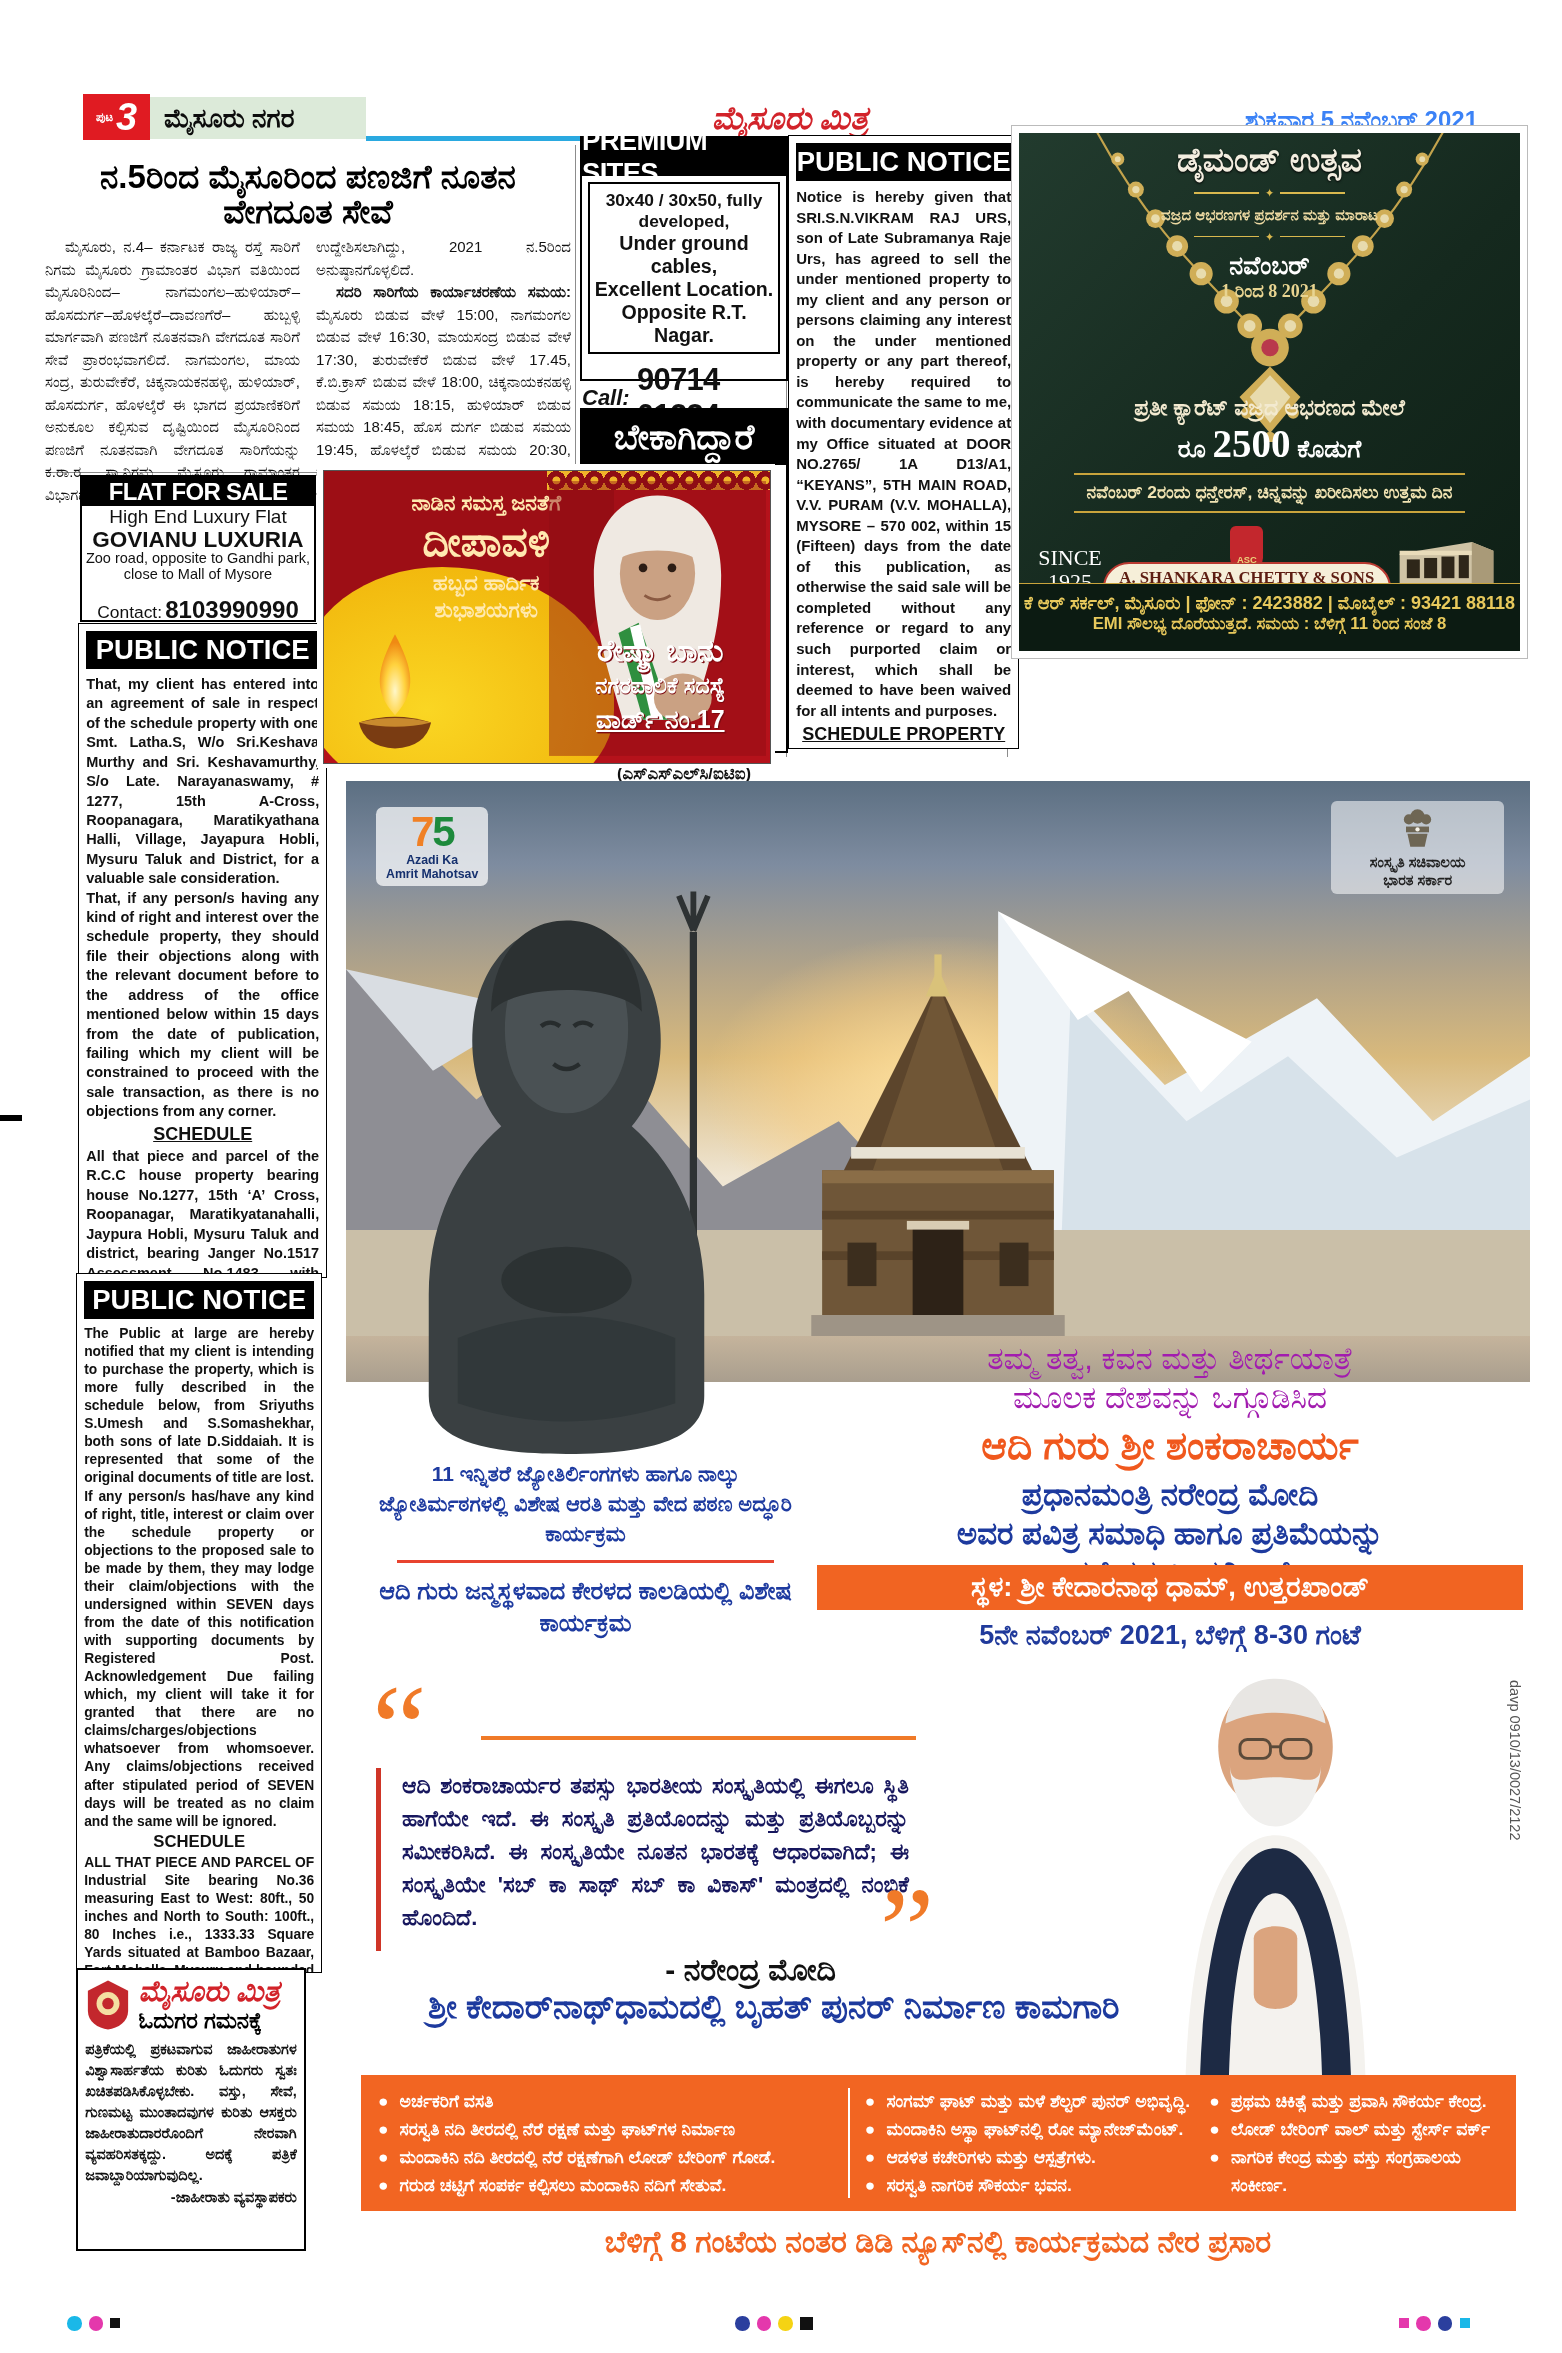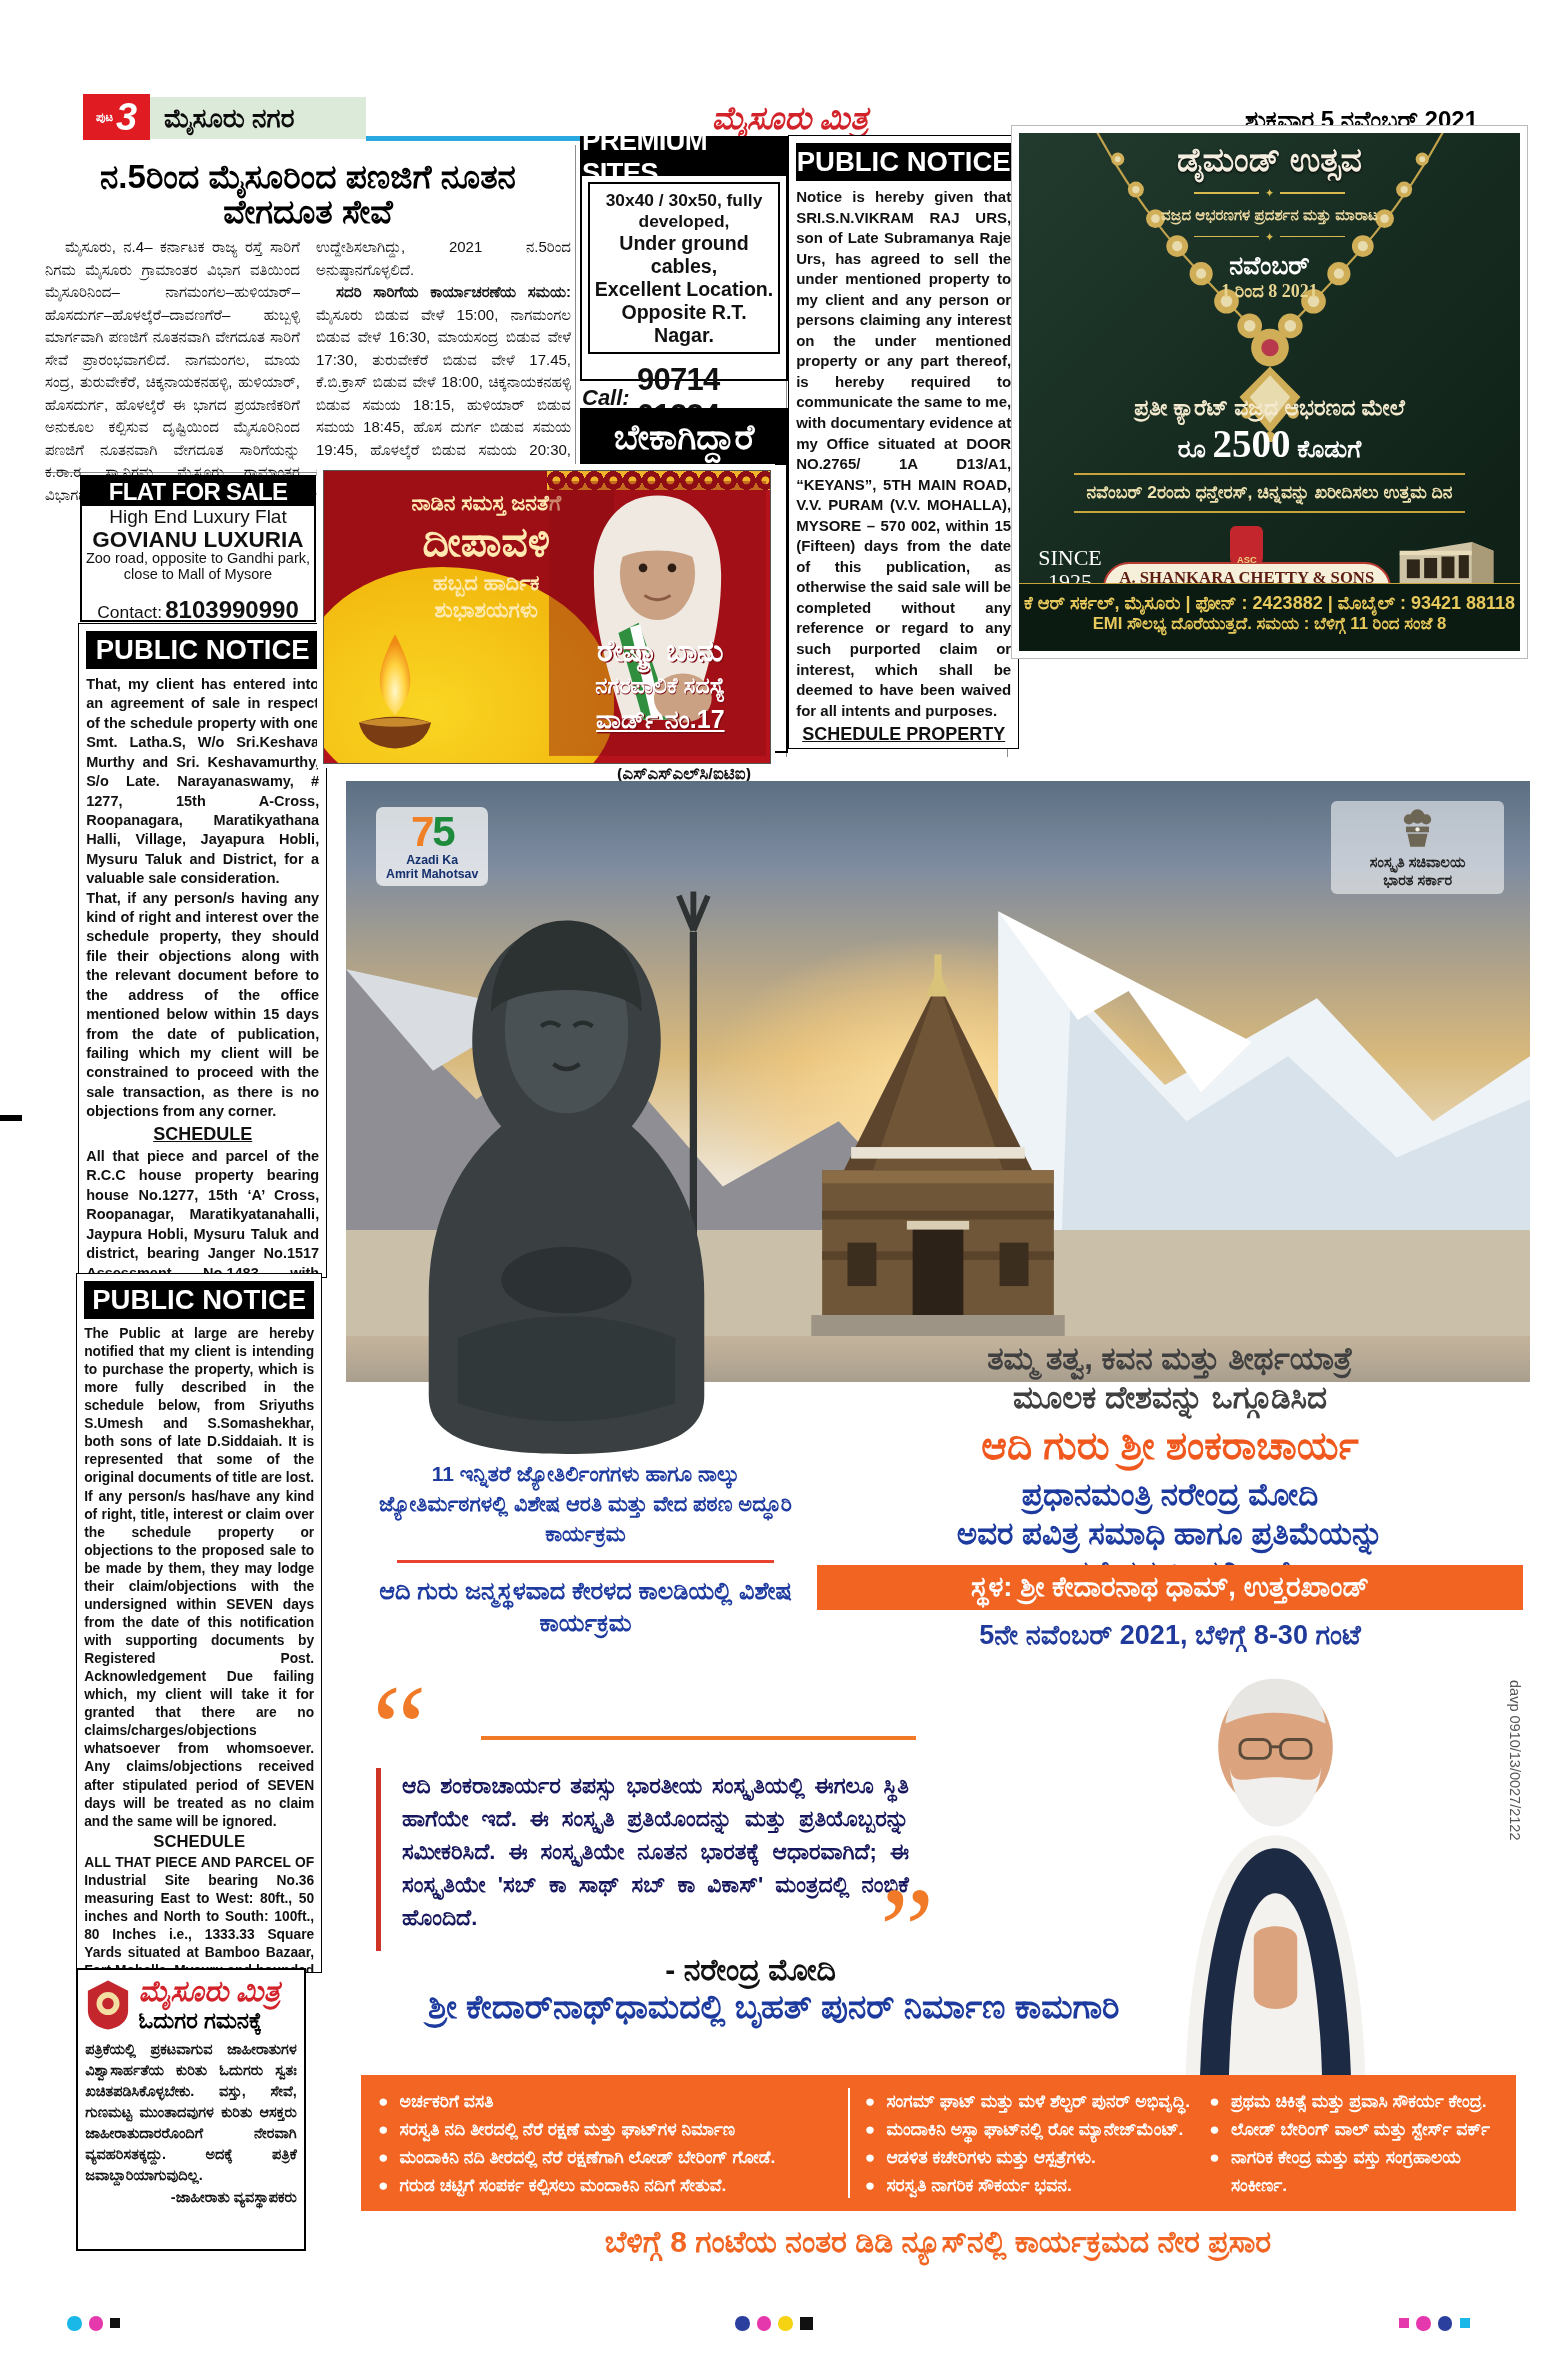--- a/index.html
+++ b/index.html
@@ -9,21 +9,21 @@
   .b{font-weight:bold;}
   .hidden-oflow{overflow:hidden;}
 
   
   .section-strip{left:83px;top:97px;width:283px;height:42px;background:#dcead9;display:flex;align-items:center;}
   .section-strip .sec-label{margin-left:81px;font-size:26px;font-weight:bold;color:#0c0c0c;}
   .page-box{left:83px;top:94px;width:67px;height:46px;background:#e01b22;color:#fff;display:flex;align-items:center;justify-content:center;gap:2.9px;}
   .page-box .pl{font-size:11.6px;font-weight:bold;transform:rotate(0deg);}
   .page-box .pn{font-size:38px;font-weight:bold;font-style:italic;line-height:1;}
   .masthead{left:638px;top:100px;width:304px;font-size:32px;font-weight:bold;font-style:italic;color:#d2232a;text-align:center;font-family:"Liberation Serif",serif;}
-  .edition-date{right:84px;top:106px;font-size:24px;font-weight:bold;color:#000000;}
+  .edition-date{right:84px;top:106px;font-size:24px;font-weight:bold;color:#3b82f6;}
   .blue-rule{left:366px;top:136px;width:1159px;height:5px;background:#2aa9e0;}
 
   
   .vrule{width:1.4px;background:#8c8c8c;}
   .hrule{height:1.4px;background:#8c8c8c;}
 
   
   .article{left:45px;top:160px;width:526px;height:328px;}
   .article h1{margin:0 0 7.2px 0;font-size:33px;line-height:1.05;text-align:center;color:#000;}
   .article .body{column-count:2;column-gap:16px;font-size:15px;line-height:1.5;text-align:justify;height:277px;overflow:hidden;}
@@ -144,21 +144,21 @@
   .plaza{position:absolute;left:0;bottom:0;width:100%;height:46px;background:linear-gradient(180deg,#c5b49c,#a99e8e);}
   .statue{position:absolute;left:2.9px;top:93px;z-index:3;}
   .azadi{position:absolute;left:30px;top:26px;z-index:4;background:rgba(255,255,255,.72);border-radius:7.2px;padding:4.3px 10px;text-align:center;}
   .azadi .n75{font-size:42px;font-weight:bold;line-height:1;letter-spacing:-2.2px;}
   .azadi .n75 .o{color:#f08025;} .azadi .n75 .g{color:#1d8a3c;}
   .azadi .cap{font-size:12.3px;font-weight:bold;color:#15306e;line-height:1.15;}
   .emblem{position:absolute;right:26px;top:20px;z-index:4;width:167px;text-align:center;background:rgba(255,255,255,.55);border-radius:5.8px;padding:4.3px 2.9px;}
   .emblem .t{font-size:14.5px;font-weight:bold;color:#222;line-height:1.25;}
 
   .right-col{position:absolute;left:471px;top:558px;width:706px;text-align:center;z-index:5;}
-  .intro{font-size:31px;font-weight:bold;color:#404040;line-height:1.26;}
+  .intro{font-size:31px;font-weight:normal;color:#a21caf;line-height:1.26;}
   .guru{font-size:39px;font-weight:bold;color:#f0581d;margin:7.2px 0 5.8px;}
   .ded{font-size:31px;font-weight:bold;color:#1d3a9e;line-height:1.26;}
   .place-band{position:absolute;left:471px;top:784px;width:706px;height:45px;background:#f16422;color:#fff;
      display:flex;align-items:center;justify-content:center;font-size:27.5px;font-weight:bold;z-index:5;}
   .datetime{position:absolute;left:471px;top:839px;width:706px;text-align:center;font-size:27px;font-weight:bold;color:#203a9b;z-index:5;}
 
   .left-col{position:absolute;left:19px;top:678px;width:441px;text-align:center;z-index:5;}
   .left1{font-size:21px;font-weight:bold;color:#1e3ba0;line-height:1.42;}
   .redline{width:377px;height:2.9px;background:#e8432e;margin:11.6px auto;}
   .left2{font-size:24px;font-weight:bold;color:#1e3ba0;line-height:1.35;}

